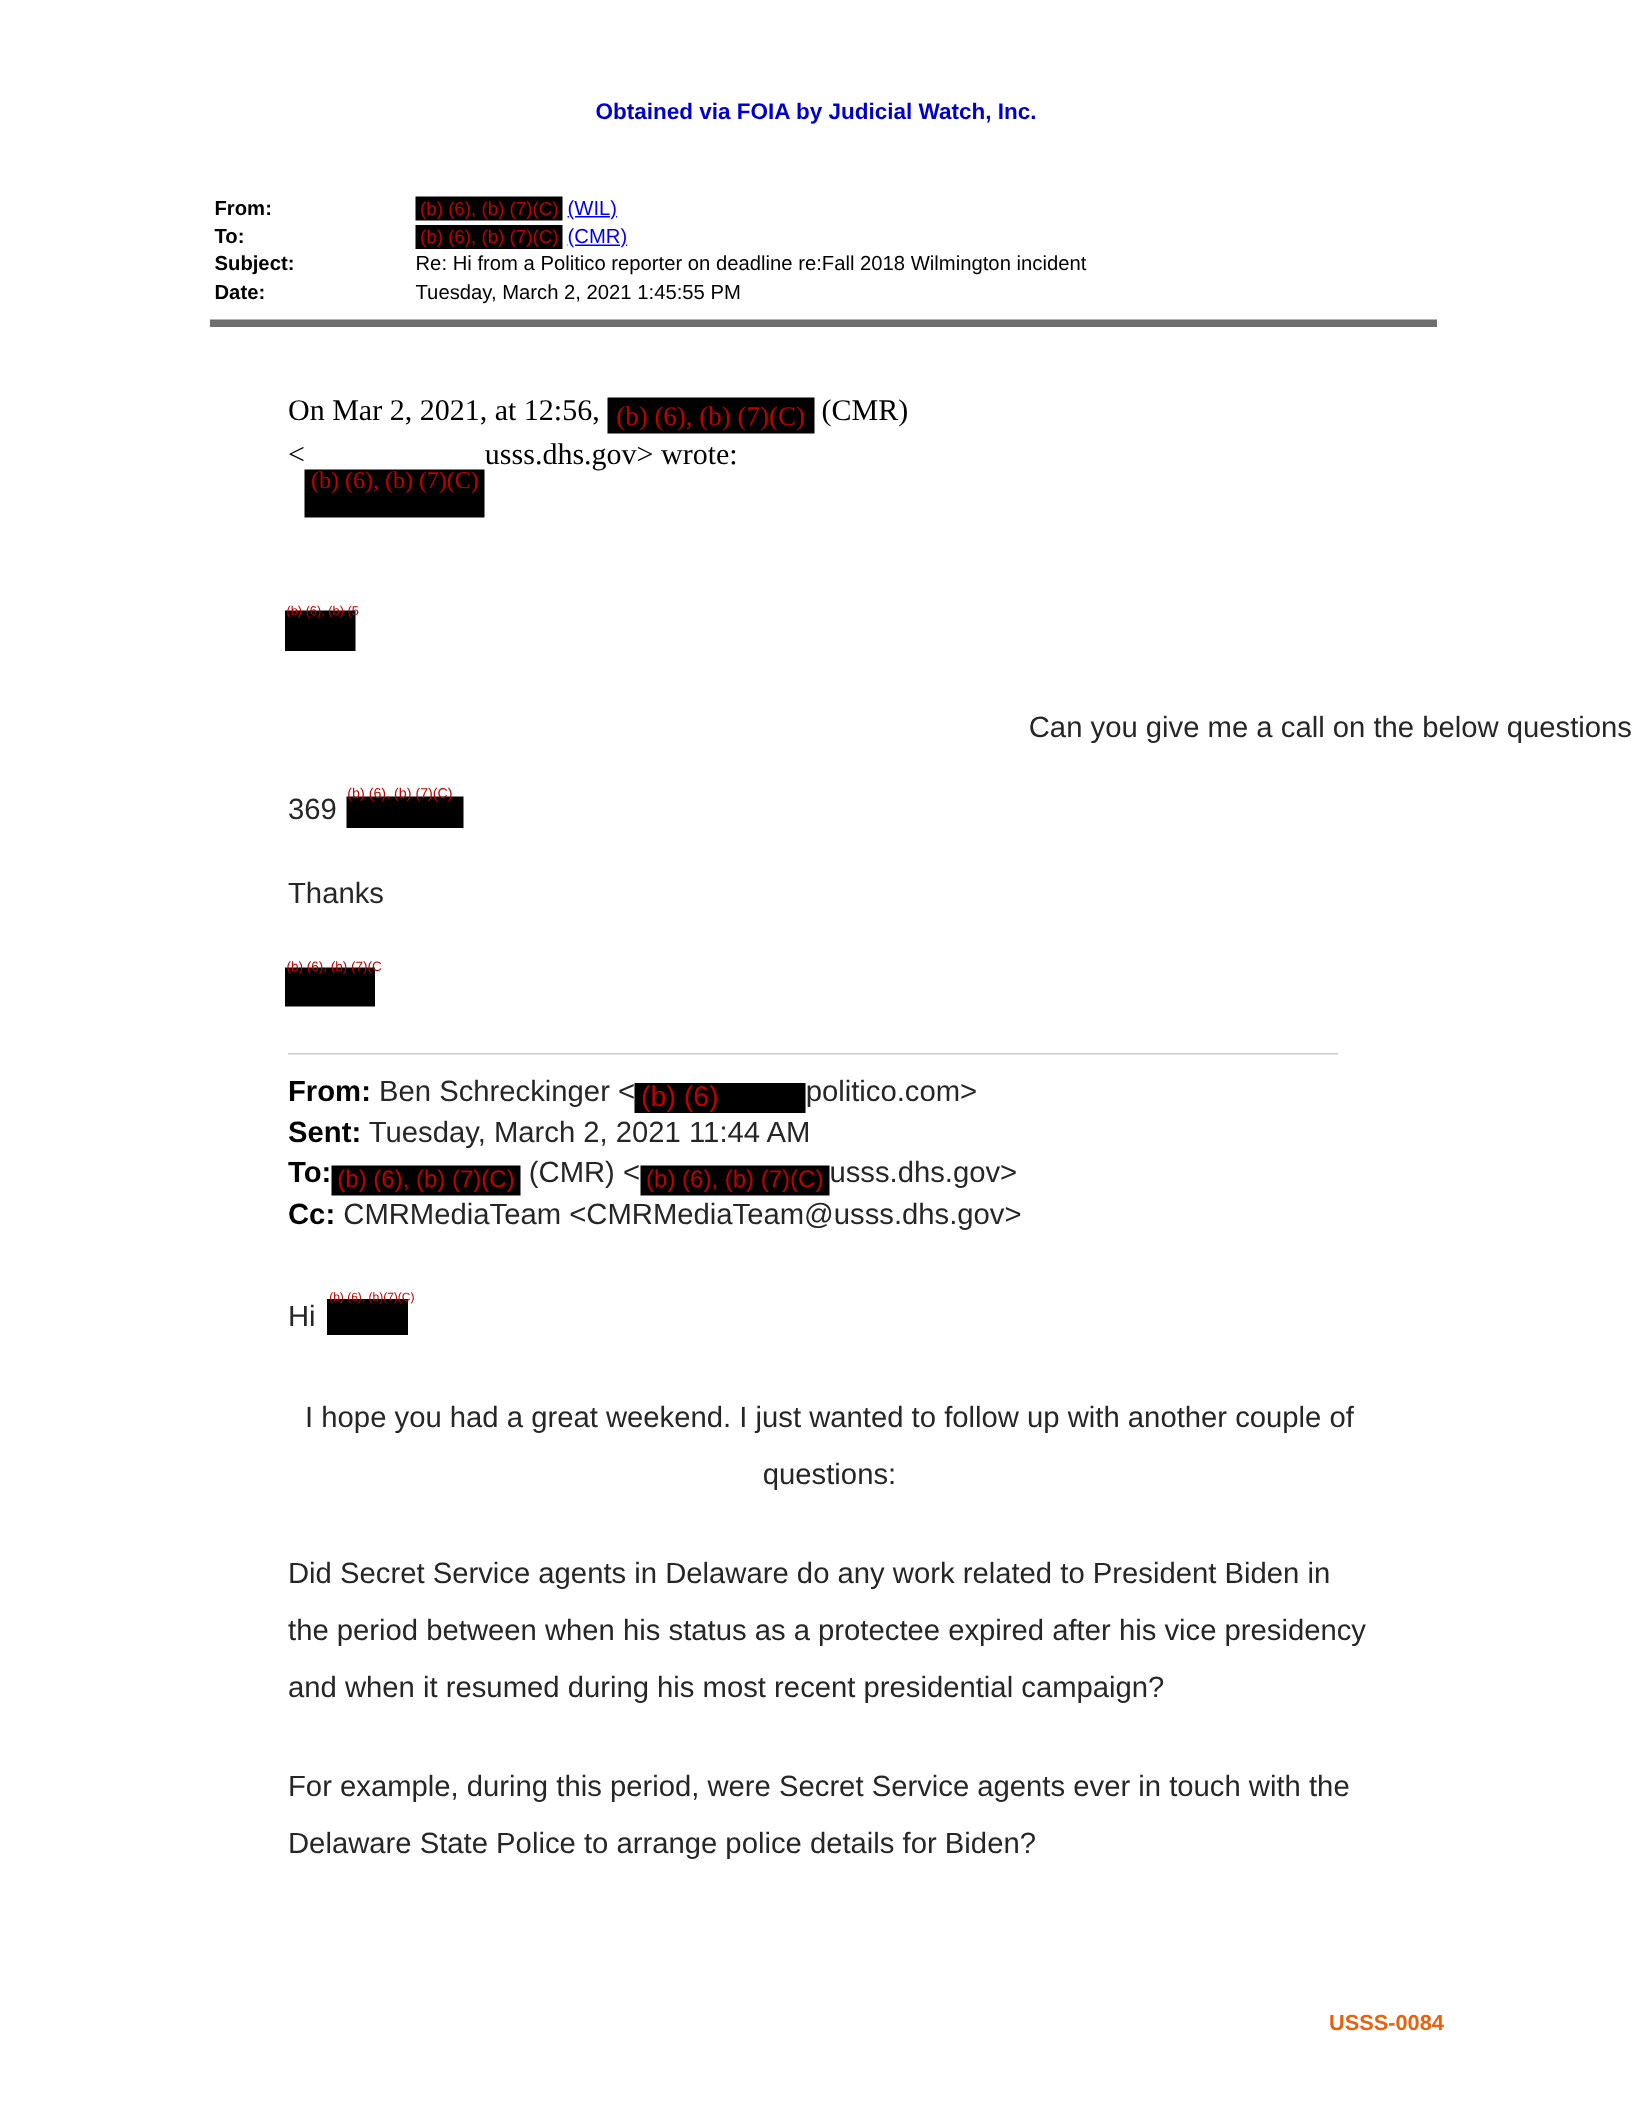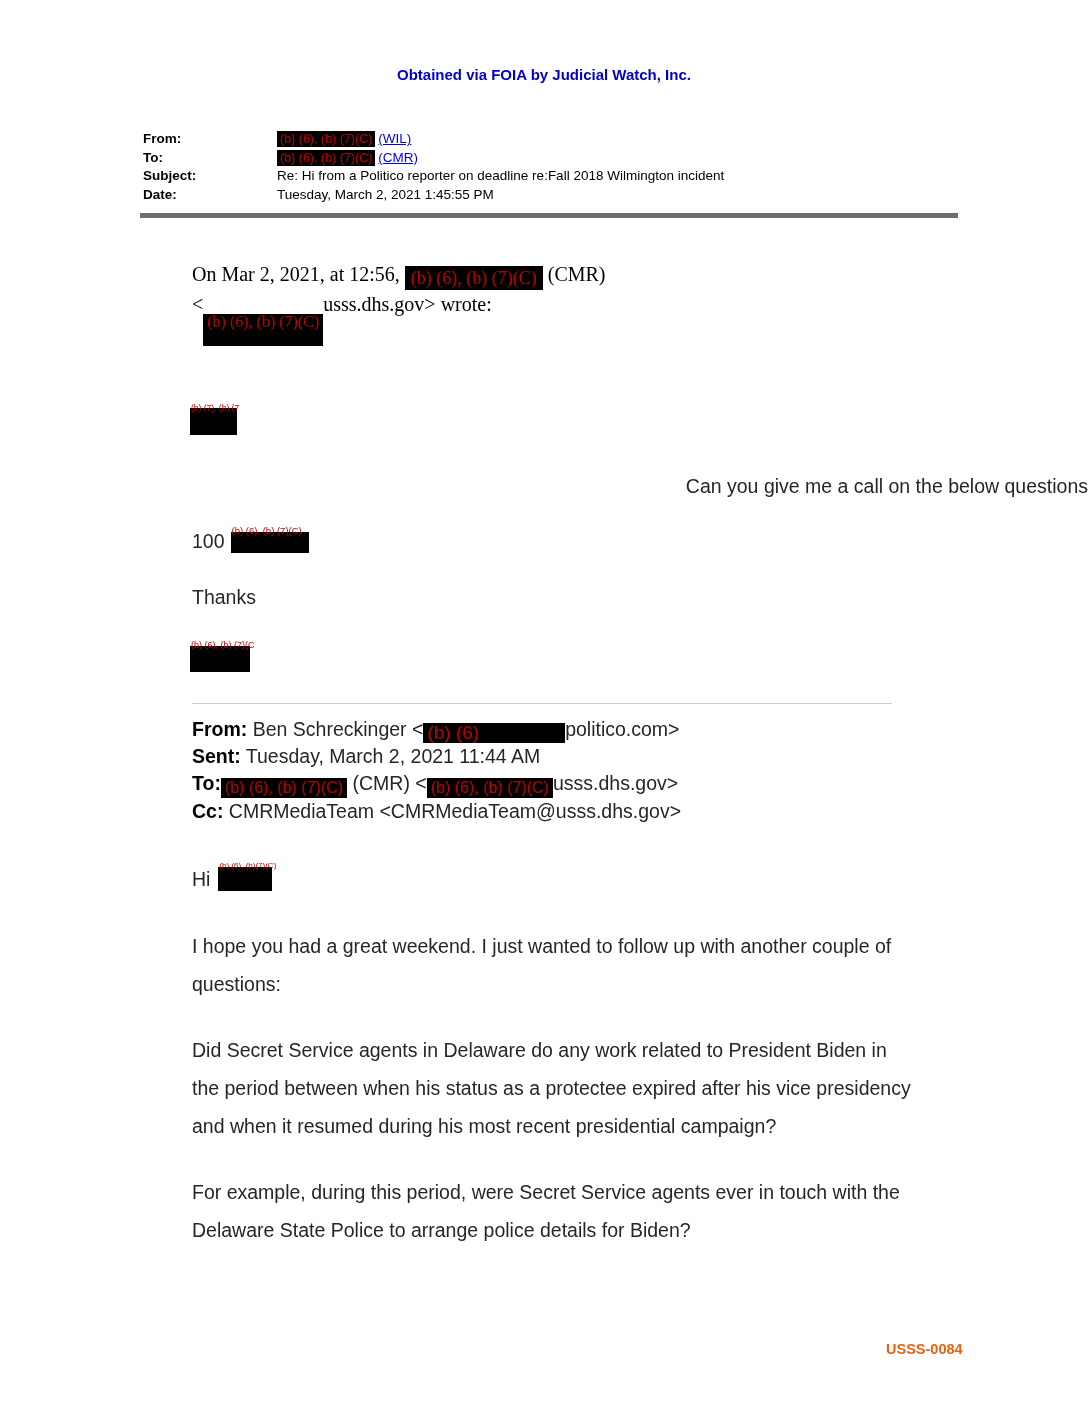--- a/index.html
+++ b/index.html
@@ -115,26 +115,26 @@
   .redact-mid {
     display: inline-block;
     background: #000;
     color: #C00000;
     font-size: 16px;
     line-height: 18px;
     padding: 1px 4px;
     white-space: nowrap;
     vertical-align: -3px;
   }
-  .redact-from { padding-right: 86px; font-size: 19px; }
+  .redact-from { padding-right: 58px; font-size: 19px; }
   .hi-line { margin: 42px 0 0 192px; display: flex; align-items: flex-end; }
   .redact-hi { position: relative; display: inline-block; background: #000; width: 54px; height: 24px; margin-left: 8px; }
   .redact-hi .redact-tag { font-size: 8px; top: -6px; }
   .para { margin: 28px 0 0 192px; width: 722px; line-height: 38px; }
-  .para-first { margin-top: 36px; }
+  .para-first { margin-top: 36px; text-align: center; }
   .bates {
     position: absolute;
     left: 886px;
     top: 1341px;
     font-family: "Liberation Sans", sans-serif;
     font-size: 14.5px;
     font-weight: bold;
     color: #E8610D;
   }
 </style>
@@ -172,27 +172,27 @@
 
   <div class="rule-thick"></div>
 
 
   <div class="serif quote-intro">
     <span>On Mar 2, 2021, at 12:56, </span><span class="redact-inline">(b) (6), (b) (7)(C)</span><span> (CMR)</span><br>
     <span>&lt;</span><span class="redact-tall">(b) (6), (b) (7)(C)</span><span>usss.dhs.gov&gt; wrote:</span>
   </div>
 
   <div class="redact-block rb1">
-    <span class="redact-tag">(b) (7), (b) (7</span>
+    <span class="redact-tag">(b) (6), (b) (5</span>
   </div>
 
   <div class="sans q-line">Can you give me a call on the below questions</div>
 
   <div class="sans phone-line">
-    <span>100</span>
+    <span>369</span>
     <span class="redact-phone">
       <span class="redact-tag">(b) (6), (b) (7)(C)</span>
     </span>
   </div>
 
   <div class="sans thanks1">Thanks</div>
 
   <div class="redact-block rb2">
     <span class="redact-tag">(b) (6), (b) (7)(C</span>
   </div>

